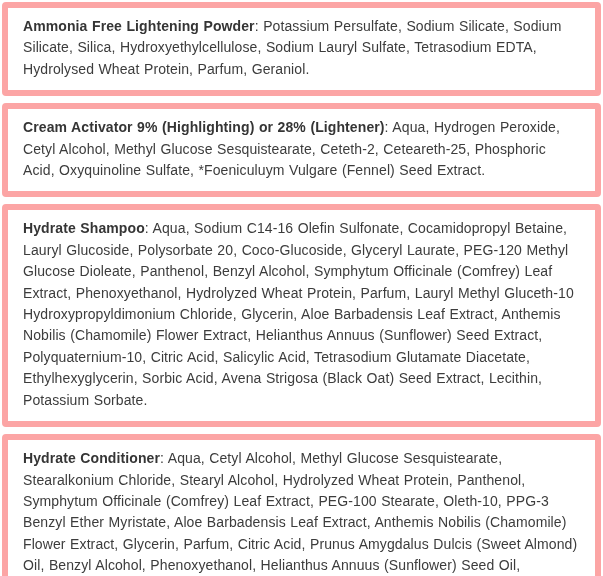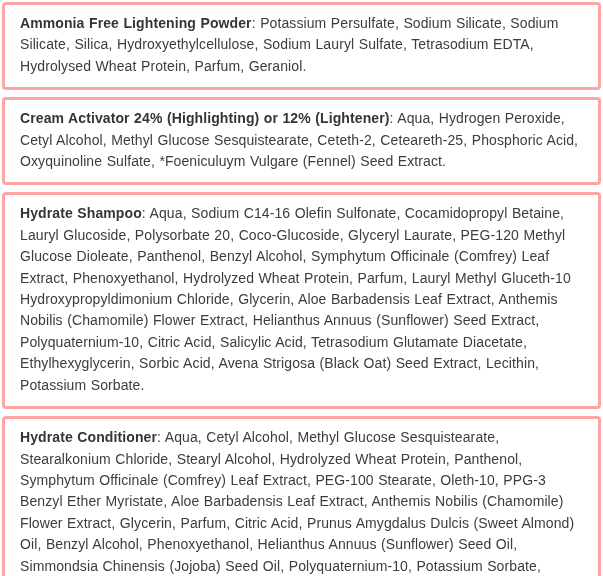--- a/index.html
+++ b/index.html
@@ -10,21 +10,21 @@
   body {
     width: 603px;
     height: 576px;
     overflow: hidden;
     box-sizing: border-box;
     padding: 2px;
     font-family: "Liberation Sans", "DejaVu Sans", sans-serif;
   }
   .card {
     box-sizing: border-box;
-    border: 3px solid #fca5a5;
+    border: 6px solid #fca5a5;
     border-radius: 4px;
     background: #ffffff;
     padding: 8px 14px 10px 15px;
     margin-bottom: 7px;
   }
   .card:last-child {
     margin-bottom: 0;
   }
   .ingredients-text {
     margin: 0;
@@ -42,21 +42,21 @@
 </head>
 <body>
 
 <main>
 
   <section class="card">
     <p class="ingredients-text"><span class="product-title">Ammonia Free Lightening Powder</span><span>: </span><span>Potassium Persulfate, Sodium Silicate, Sodium Silicate, Silica, Hydroxyethylcellulose, Sodium Lauryl Sulfate, Tetrasodium EDTA, Hydrolysed Wheat Protein, Parfum, Geraniol.</span></p>
   </section>
 
   <section class="card">
-    <p class="ingredients-text"><span class="product-title">Cream Activator 24% (Highlighting) or 12% (Lightener)</span><span>: </span><span>Aqua, Hydrogen Peroxide, Cetyl Alcohol, Methyl Glucose Sesquistearate, Ceteth-2, Ceteareth-25, Phosphoric Acid, Oxyquinoline Sulfate, *Foeniculuym Vulgare (Fennel) Seed Extract.</span></p>
+    <p class="ingredients-text"><span class="product-title">Cream Activator 9% (Highlighting) or 28% (Lightener)</span><span>: </span><span>Aqua, Hydrogen Peroxide, Cetyl Alcohol, Methyl Glucose Sesquistearate, Ceteth-2, Ceteareth-25, Phosphoric Acid, Oxyquinoline Sulfate, *Foeniculuym Vulgare (Fennel) Seed Extract.</span></p>
   </section>
 
   <section class="card">
     <p class="ingredients-text"><span class="product-title">Hydrate Shampoo</span><span>: </span><span>Aqua, Sodium C14-16 Olefin Sulfonate, Cocamidopropyl Betaine, Lauryl Glucoside, Polysorbate 20, Coco-Glucoside, Glyceryl Laurate, PEG-120 Methyl Glucose Dioleate, Panthenol, Benzyl Alcohol, Symphytum Officinale (Comfrey) Leaf Extract, Phenoxyethanol, Hydrolyzed Wheat Protein, Parfum, Lauryl Methyl Gluceth-10 Hydroxypropyldimonium Chloride, Glycerin, Aloe Barbadensis Leaf Extract, Anthemis Nobilis (Chamomile) Flower Extract, Helianthus Annuus (Sunflower) Seed Extract, Polyquaternium-10, Citric Acid, Salicylic Acid, Tetrasodium Glutamate Diacetate, Ethylhexyglycerin, Sorbic Acid, Avena Strigosa (Black Oat) Seed Extract, Lecithin, Potassium Sorbate.</span></p>
   </section>
 
   <section class="card">
     <p class="ingredients-text"><span class="product-title">Hydrate Conditioner</span><span>: </span><span>Aqua, Cetyl Alcohol, Methyl Glucose Sesquistearate, Stearalkonium Chloride, Stearyl Alcohol, Hydrolyzed Wheat Protein, Panthenol, Symphytum Officinale (Comfrey) Leaf Extract, PEG-100 Stearate, Oleth-10, PPG-3 Benzyl Ether Myristate, Aloe Barbadensis Leaf Extract, Anthemis Nobilis (Chamomile) Flower Extract, Glycerin, Parfum, Citric Acid, Prunus Amygdalus Dulcis (Sweet Almond) Oil, Benzyl Alcohol, Phenoxyethanol, Helianthus Annuus (Sunflower) Seed Oil, Simmondsia Chinensis (Jojoba) Seed Oil, Polyquaternium-10, Potassium Sorbate, Tocopherol, **Avena Strigosa (Black Oat) Seed Extract, Lecithin.</span></p>
   </section>
 

